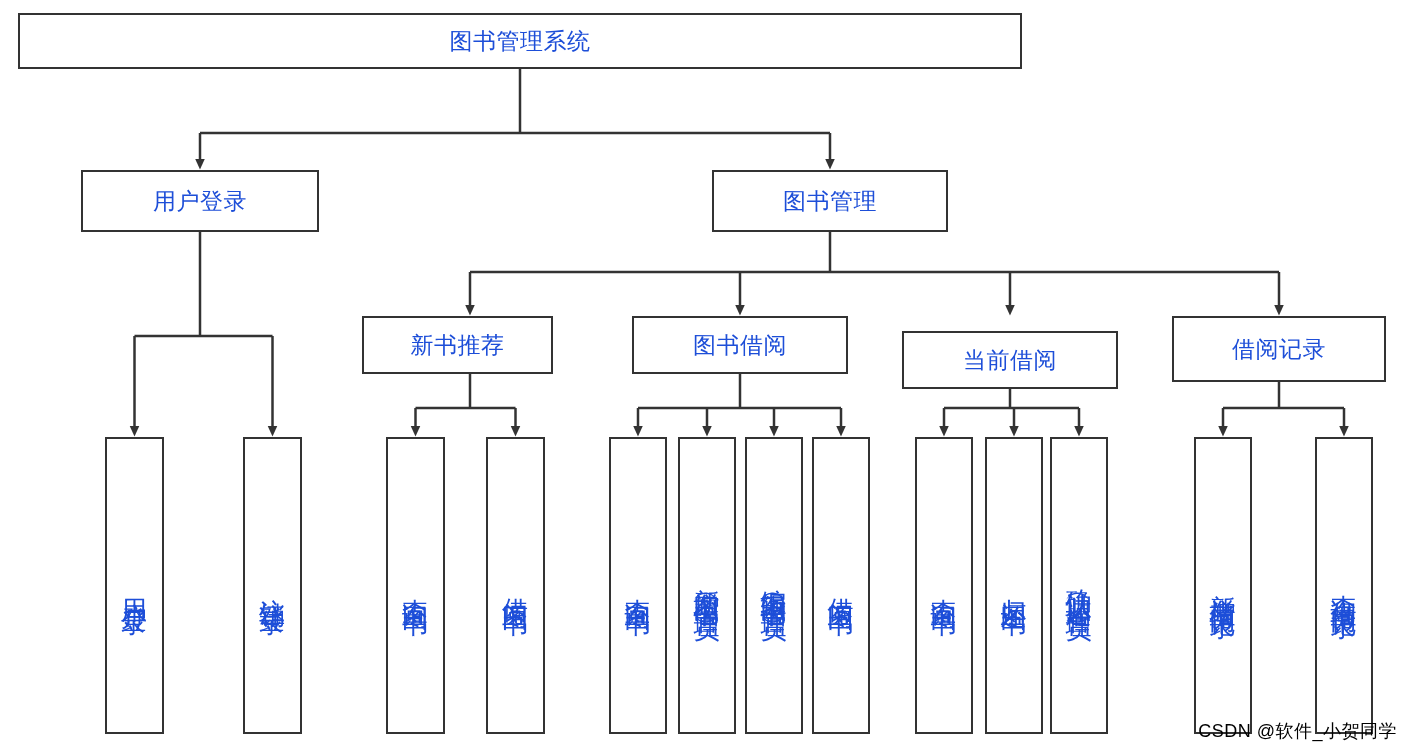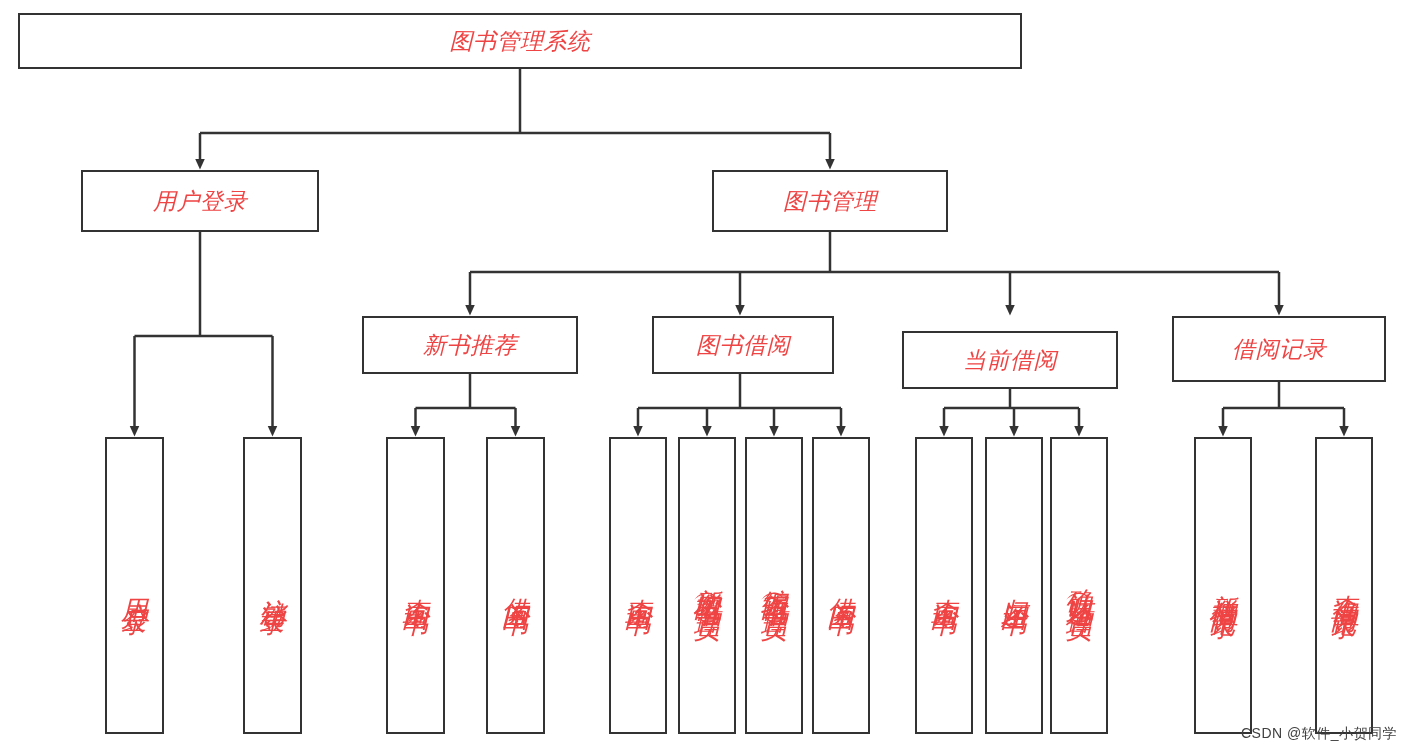--- a/index.html
+++ b/index.html
@@ -30,43 +30,42 @@
     position: absolute;
     box-sizing: border-box;
     border: 2px solid #333333;
     background: #ffffff;
     display: flex;
     align-items: center;
     justify-content: center;
     overflow: hidden;
   }
   .node-label {
-    color: #ef4444;
+    color: #1d4ed8;
     line-height: 1.06;
     text-align: center;
     white-space: nowrap;
     letter-spacing: 0.5px;
-    font-style: italic;
   }
   .node-box.horizontal .node-label {
     font-size: 23px;
   }
   .node-box.vertical .node-label {
     writing-mode: vertical-rl;
     text-orientation: upright;
     font-size: 26px;
     letter-spacing: 4px;
     line-height: 1;
   }
   .watermark {
     position: absolute;
     right: 8px;
     bottom: 4px;
-    font-size: 14px;
-    color: #404040;
+    font-size: 18px;
+    color: #000000;
     white-space: nowrap;
     letter-spacing: 0.5px;
     pointer-events: none;
   }
 </style>
 </head>
 <body>
 
 <div id="diagram-root">
   <svg class="layer" viewBox="0 0 1405 747" xmlns="http://www.w3.org/2000/svg">
@@ -115,24 +114,24 @@
   <div id="nodes-layer">
       <div class="node-box horizontal" style="left: 18px; top: 13px; width: 1004px; height: 56px;">
         <span class="node-label">图书管理系统</span>
       </div>
       <div class="node-box horizontal" style="left: 81px; top: 170px; width: 238px; height: 62px;">
         <span class="node-label">用户登录</span>
       </div>
       <div class="node-box horizontal" style="left: 712px; top: 170px; width: 236px; height: 62px;">
         <span class="node-label">图书管理</span>
       </div>
-      <div class="node-box horizontal" style="left: 362px; top: 316px; width: 216px; height: 58px;">
+      <div class="node-box horizontal" style="left: 362px; top: 316px; width: 191px; height: 58px;">
         <span class="node-label">新书推荐</span>
       </div>
-      <div class="node-box horizontal" style="left: 652px; top: 316px; width: 182px; height: 58px;">
+      <div class="node-box horizontal" style="left: 632px; top: 316px; width: 216px; height: 58px;">
         <span class="node-label">图书借阅</span>
       </div>
       <div class="node-box horizontal" style="left: 902px; top: 316px; width: 216px; height: 58px; margin-top: 15px;">
         <span class="node-label">当前借阅</span>
       </div>
       <div class="node-box horizontal" style="left: 1172px; top: 316px; width: 214px; height: 66px;">
         <span class="node-label">借阅记录</span>
       </div>
       <div class="node-box vertical" style="left: 105px; top: 437px; width: 59px; height: 297px;">
         <span class="node-label">用户登录</span>

